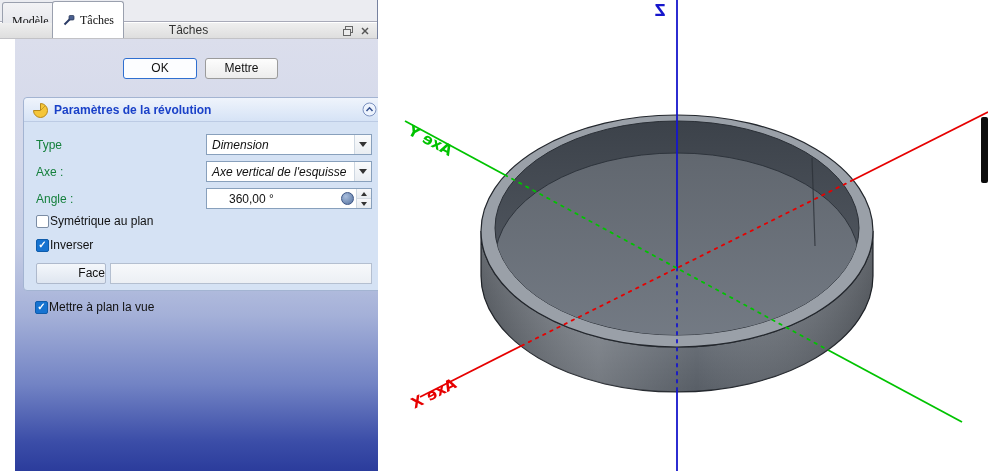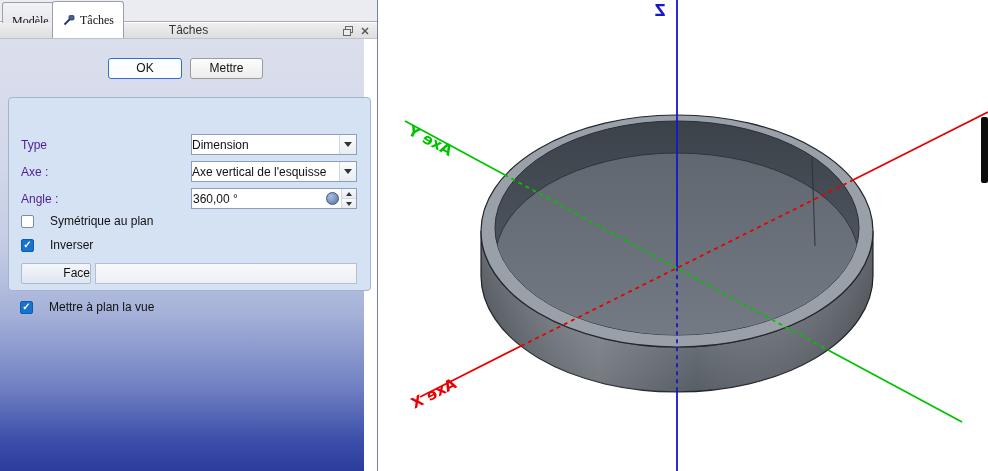--- a/index.html
+++ b/index.html
@@ -14,57 +14,57 @@
   .tab-model { left:2px; background:linear-gradient(#f2f2f5,#dfe0e6); }
   .tab-tasks { left:52px; top:1px; height:22px; background:#fff; z-index:3; }
 
   .titlebar { position:absolute; left:0; top:23px; width:100%; height:16px;
               background:linear-gradient(#efefef,#dedede); border-bottom:1px solid #c2c2c6;
               text-align:center; line-height:15px; color:#333; }
   .titlebar .winbtn { position:absolute; top:1px; width:14px; height:14px; display:flex; align-items:center; justify-content:center; cursor:default; }
   .winbtn.float { right:22px; }
   .winbtn.close { right:5px; }
 
-  .panel { position:absolute; left:0; top:39px; width:364px; height:432px;
+  .panel { position:absolute; left:15px; top:39px; width:364px; height:432px;
            background:linear-gradient(180deg,#dbdeec 0%,#d3d8ea 28%,#c4cce4 48%,#a4b0d8 64%,#7283c4 80%,#3c4ea8 93%,#2b3c9c 100%); }
 
   .btn { position:absolute; height:21px; border-radius:3px; background:linear-gradient(#fdfdfd,#ececec);
          border:1px solid #9b9b9b; text-align:center; line-height:19px; cursor:default; }
   .btn-ok { left:108px; top:19px; width:74px; border:1px solid #2f6fd0; background:#fcfdff; }
   .btn-cancel { left:190px; top:19px; width:73px; }
 
   .groupbox { position:absolute; left:8px; top:58px; width:363px; height:194px;
               background:#d5e2f4; border:1px solid #a3b4d2; border-radius:4px; }
   .gb-header { position:relative; height:24px; background:linear-gradient(#eff4fc,#d6e3f6);
                border-bottom:1px solid #bccbe4; border-radius:4px 4px 0 0;
                display:flex; align-items:center; gap:6px; padding:0 8px; }
   .gb-title { font-weight:bold; color:#1a41c8; flex:1; }
   .gb-collapse { width:15px; height:15px; cursor:default; }
 
-  .fieldlabel { position:absolute; left:12px; color:#4c1d95; }
+  .fieldlabel { position:absolute; left:12px; color:#15803d; }
   .combo { position:absolute; left:182px; width:166px; height:21px; background:#fff;
            border:1px solid #88a0bc; display:flex; align-items:center; cursor:default; }
-  .combo .val { flex:1; overflow:hidden; white-space:nowrap; }
+  .combo .val { flex:1; padding-left:5px; overflow:hidden; white-space:nowrap;font-style:italic; }
   .combo .arrowbox { width:17px; height:100%; display:flex; align-items:center; justify-content:center;
                      background:linear-gradient(#fafbfc,#e9edf2); border-left:1px solid #cfd8e2; }
   .tri-down { width:0; height:0; border-left:4px solid transparent; border-right:4px solid transparent; border-top:5px solid #333; }
   .tri-up-s { width:0; height:0; border-left:3px solid transparent; border-right:3px solid transparent; border-bottom:4px solid #333; }
   .tri-dn-s { width:0; height:0; border-left:3px solid transparent; border-right:3px solid transparent; border-top:4px solid #333; }
 
   .spin { position:absolute; left:182px; width:166px; height:21px; background:#fff;
           border:1px solid #88a0bc; display:flex; align-items:center; }
-  .spin .val { flex:1; padding-left:1px; }
+  .spin .val { flex:1; padding-left:22px; }
   .expr-icon { width:13px; height:13px; border-radius:50%; margin-right:2px;
                background:radial-gradient(circle at 35% 32%, #a9bedd, #54719f); border:1px solid #3c5585; }
   .spinbtns { width:15px; height:100%; display:flex; flex-direction:column; border-left:1px solid #cfd8e2; }
   .spinbtns > div { flex:1; display:flex; align-items:center; justify-content:center;
                     background:linear-gradient(#f7f8fa,#e7ebf0); cursor:default; }
   .spinbtns > div:first-child { border-bottom:1px solid #d4dae2; }
 
-  .cbrow { position:absolute; left:12px; display:flex; align-items:center; gap:16px; cursor:default; }
+  .cbrow { position:absolute; left:12px; display:flex; align-items:center; gap:1px; cursor:default; }
   .cbox { width:13px; height:13px; border-radius:2px; background:#fff; border:1px solid #7b8ca4;
           display:flex; align-items:center; justify-content:center; font-size:10px; line-height:1; color:#fff; }
   .cbox.checked { background:#1673d1; border-color:#0f5cab; font-weight:bold; }
 
   .face-btn { position:absolute; left:12px; top:165px; width:70px; height:21px; border:1px solid #aeb9cc;
               border-radius:2px; background:linear-gradient(#f4f7fb,#dfe6f0); text-align:right; line-height:19px; cursor:default; }
   .face-input { position:absolute; left:86px; top:165px; width:262px; height:21px; border:1px solid #b4bfd0;
                 background:linear-gradient(#f7f9fb,#eceff4); font-family:inherit; font-size:12px; padding:0 4px; color:#333; }
 
   
@@ -108,20 +108,35 @@
         </svg>
       </span>
     </div>
 
     <div class="panel">
 
       <div class="btn btn-ok">OK</div>
       <div class="btn btn-cancel">Mettre</div>
 
       <div class="groupbox">
+        <div class="gb-header">
+          <span style="display:inline-flex">
+            <svg width="16" height="16" viewBox="0 0 16 16">
+              <path d="M8.5 8.5 L8.5 1.5 A7 7 0 1 1 1.5 8.5 Z" fill="#f5c63a" stroke="#b8891a"></path>
+              <line x1="8.5" y1="8.5" x2="13" y2="4" stroke="#c59a25" stroke-width="1"></line>
+            </svg>
+          </span>
+          <span class="gb-title">Paramètres de la révolution</span>
+          <span class="gb-collapse">
+            <svg width="15" height="15" viewBox="0 0 15 15">
+              <circle cx="7.5" cy="7.5" r="6.5" fill="#edf3fd" stroke="#7c92c0"></circle>
+              <polyline points="4.5,9 7.5,5.8 10.5,9" fill="none" stroke="#35508e" stroke-width="1.5"></polyline>
+            </svg>
+          </span>
+        </div>
 
         <div class="fieldlabel" style="top:40px">Type</div>
         <div class="combo" style="top:36px">
           <span class="val">Dimension</span>
           <span class="arrowbox">
               <span class="tri-down"></span>
             </span>
         </div>
 
         <div class="fieldlabel" style="top:67px">Axe :</div>

